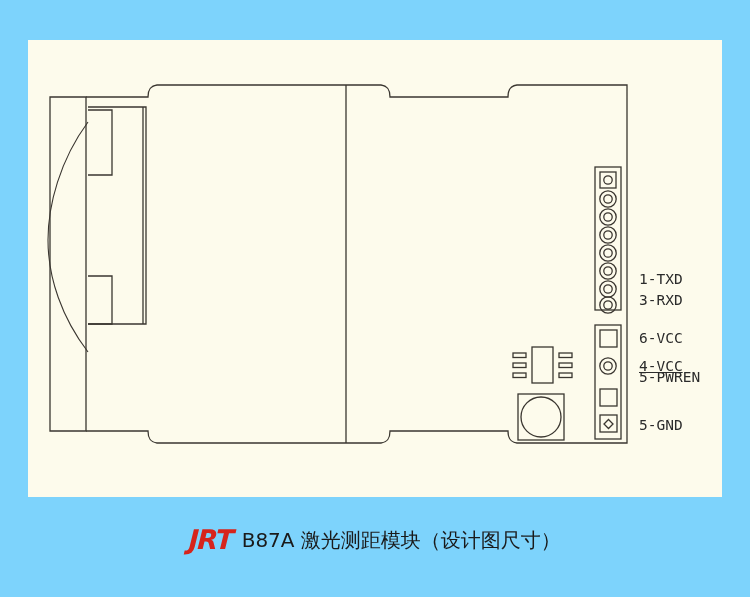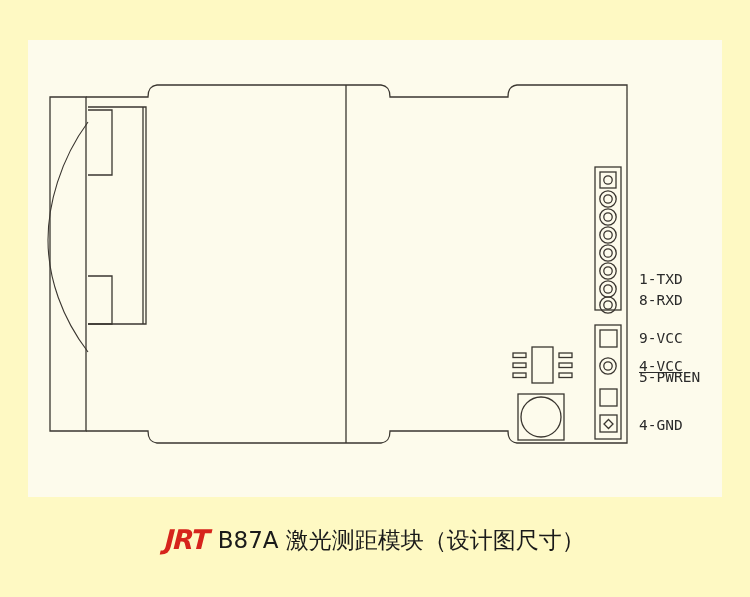--- a/index.html
+++ b/index.html
@@ -10,21 +10,21 @@
   body {
     width: 750px;
     height: 597px;
     position: relative;
     font-family: "Liberation Sans", sans-serif;
     overflow: hidden;
   }
   #page {
     position: absolute;
     inset: 0;
-    background: #fef9c3;
+    background: #7dd3fc;
   }
   
   #drawing-panel {
     position: absolute;
     left: 28px;
     top: 40px;
     width: 694px;
     height: 457px;
     background: #fdfbec;
   }
@@ -54,21 +54,21 @@
     font-size: 27px;
     letter-spacing: -1.5px;
     color: #d6241c;
     font-style: italic;
     transform: skewX(-3deg);
     line-height: 1;
     padding-bottom: 2px;
   }
   #caption-text {
     font-family: "DejaVu Sans", "Liberation Sans", sans-serif;
-    font-size: 23px;
+    font-size: 20px;
     color: #1a1a1a;
     line-height: 1;
     white-space: nowrap;
     text-align: center;
   }
   .pin-label {
     position: absolute;
     font-family: "DejaVu Sans Mono", "Liberation Mono", monospace;
     font-size: 14.5px;
     color: #2b2b2b;
@@ -201,24 +201,24 @@
     </g>
 
     <g fill="none" stroke="#3a3630" stroke-width="1.3">
       <rect x="518" y="394" width="46" height="46"></rect>
       <circle cx="541" cy="417" r="20"></circle>
     </g>
 
   </svg>
 
   <div class="pin-label" style="left:639px; top:271px;">1-TXD</div>
-  <div class="pin-label" style="left:639px; top:292px;">8-RXD</div>
-  <div class="pin-label" style="left:639px; top:330px;">9-VCC</div>
+  <div class="pin-label" style="left:639px; top:292px;">3-RXD</div>
+  <div class="pin-label" style="left:639px; top:330px;">6-VCC</div>
   <div class="pin-label" style="left:639px; top:358px;text-decoration:underline;">4-VCC</div>
   <div class="pin-label" style="left:639px; top:369px;">5-PWREN</div>
-  <div class="pin-label" style="left:639px; top:417px;">4-GND</div>
+  <div class="pin-label" style="left:639px; top:417px;">5-GND</div>
 
   <div id="caption-row">
     <span id="brand-logo">JRT</span>
     <span id="caption-text">B87A 激光测距模块（设计图尺寸）</span>
   </div>
 
 </div>
 
 </body></html>

